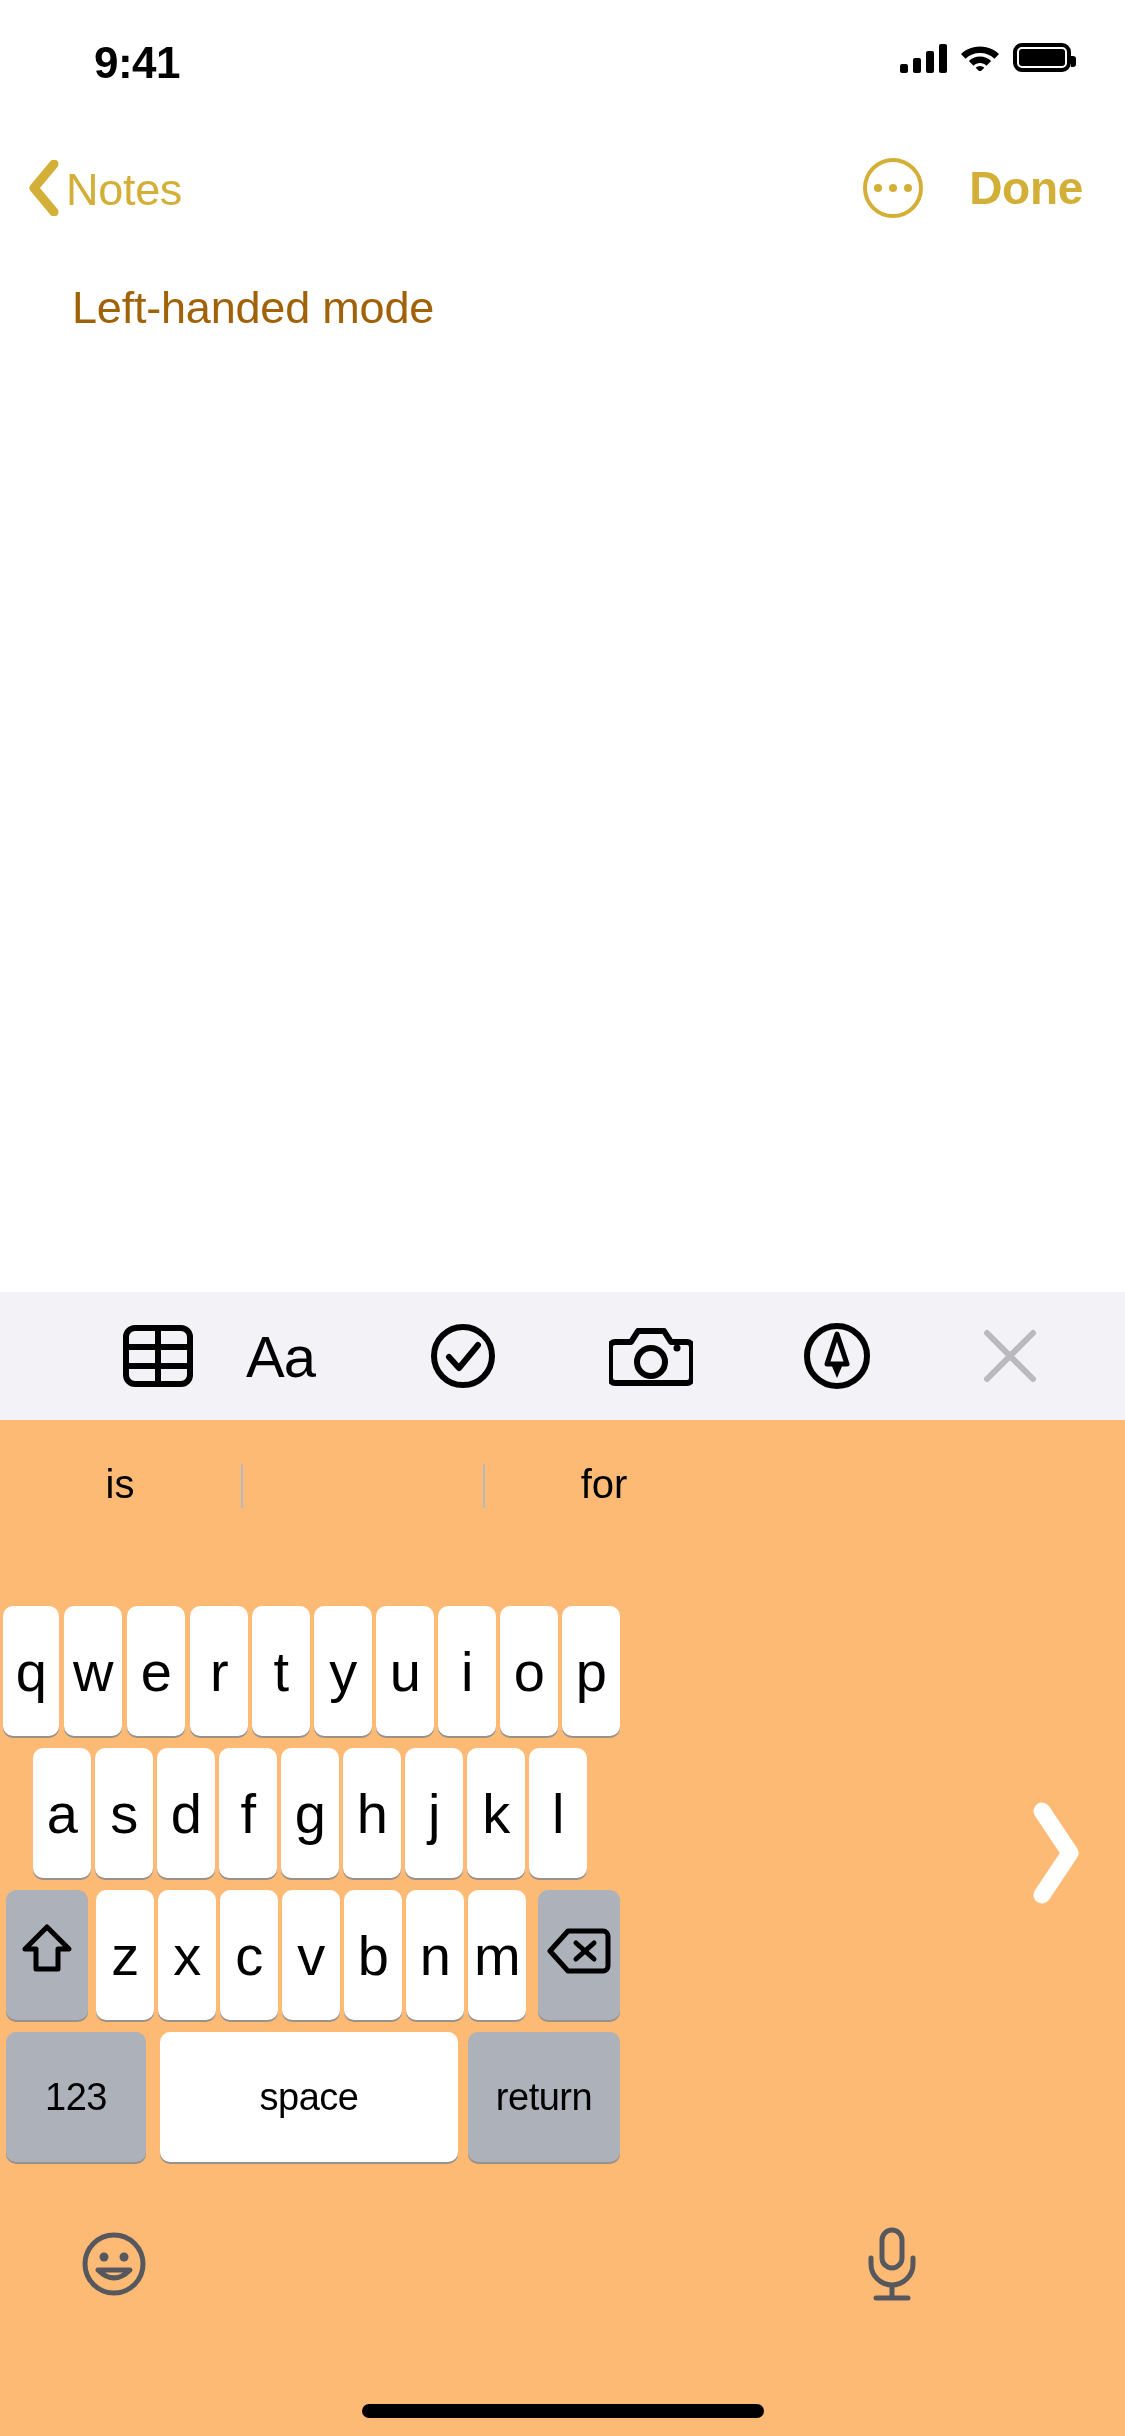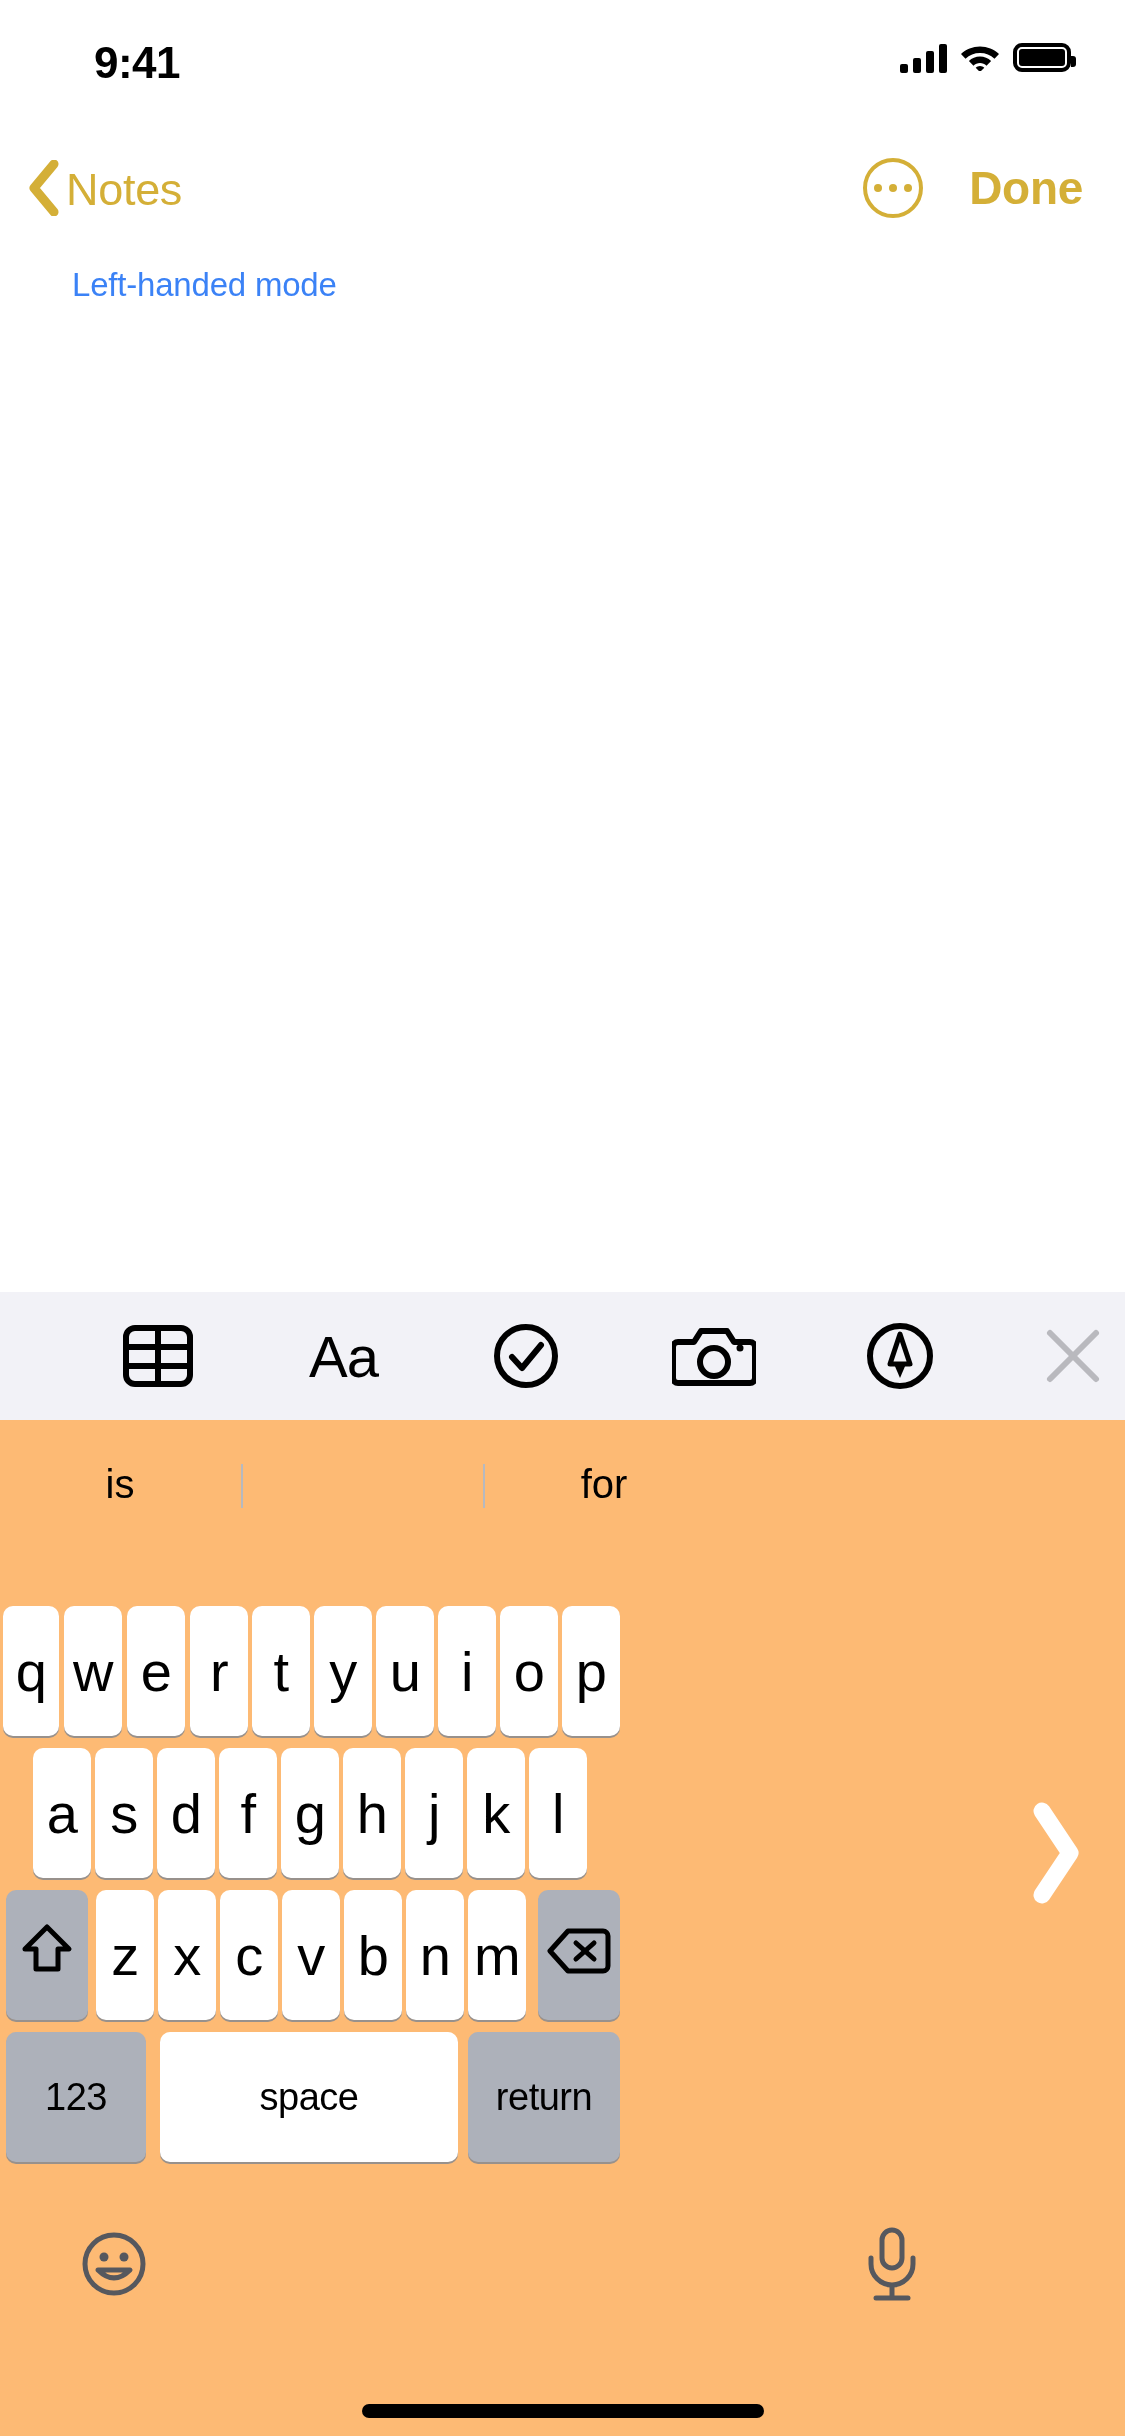--- a/index.html
+++ b/index.html
@@ -76,37 +76,37 @@
     cursor: pointer;
   }
 
   
   #note-body {
     position: absolute; top: 242px; left: 0;
     width: 1125px; height: 1050px;
     background: #ffffff;
   }
   #note-text {
-    position: absolute; left: 72px; top: 24px;
-    font-size: 33px; color: #3b82f6; letter-spacing: -0.2px;
+    position: absolute; left: 72px; top: 40px;
+    font-size: 45px; color: #a16207; letter-spacing: -0.2px;
   }
 
   
   #format-toolbar {
     position: absolute; top: 1292px; left: 0;
     width: 1125px; height: 128px;
     background: #F2F2F7;
     display: flex; align-items: center;
   }
   .fmt-btn {
     display: flex; align-items: center; justify-content: center;
     cursor: pointer;
   }
   #fmt-table { margin-left: 122px; }
-  #fmt-aa    { margin-left: 115px; }
+  #fmt-aa    { margin-left: 52px; }
   #fmt-check { margin-left: 115px; }
   #fmt-cam   { margin-left: 113px; }
   #fmt-pen   { margin-left: 110px; }
   #fmt-close { margin-left: 108px; }
 
   
   #keyboard {
     position: absolute; top: 1420px; left: 0;
     width: 1125px; height: 1016px;
     background: #fdba74;

